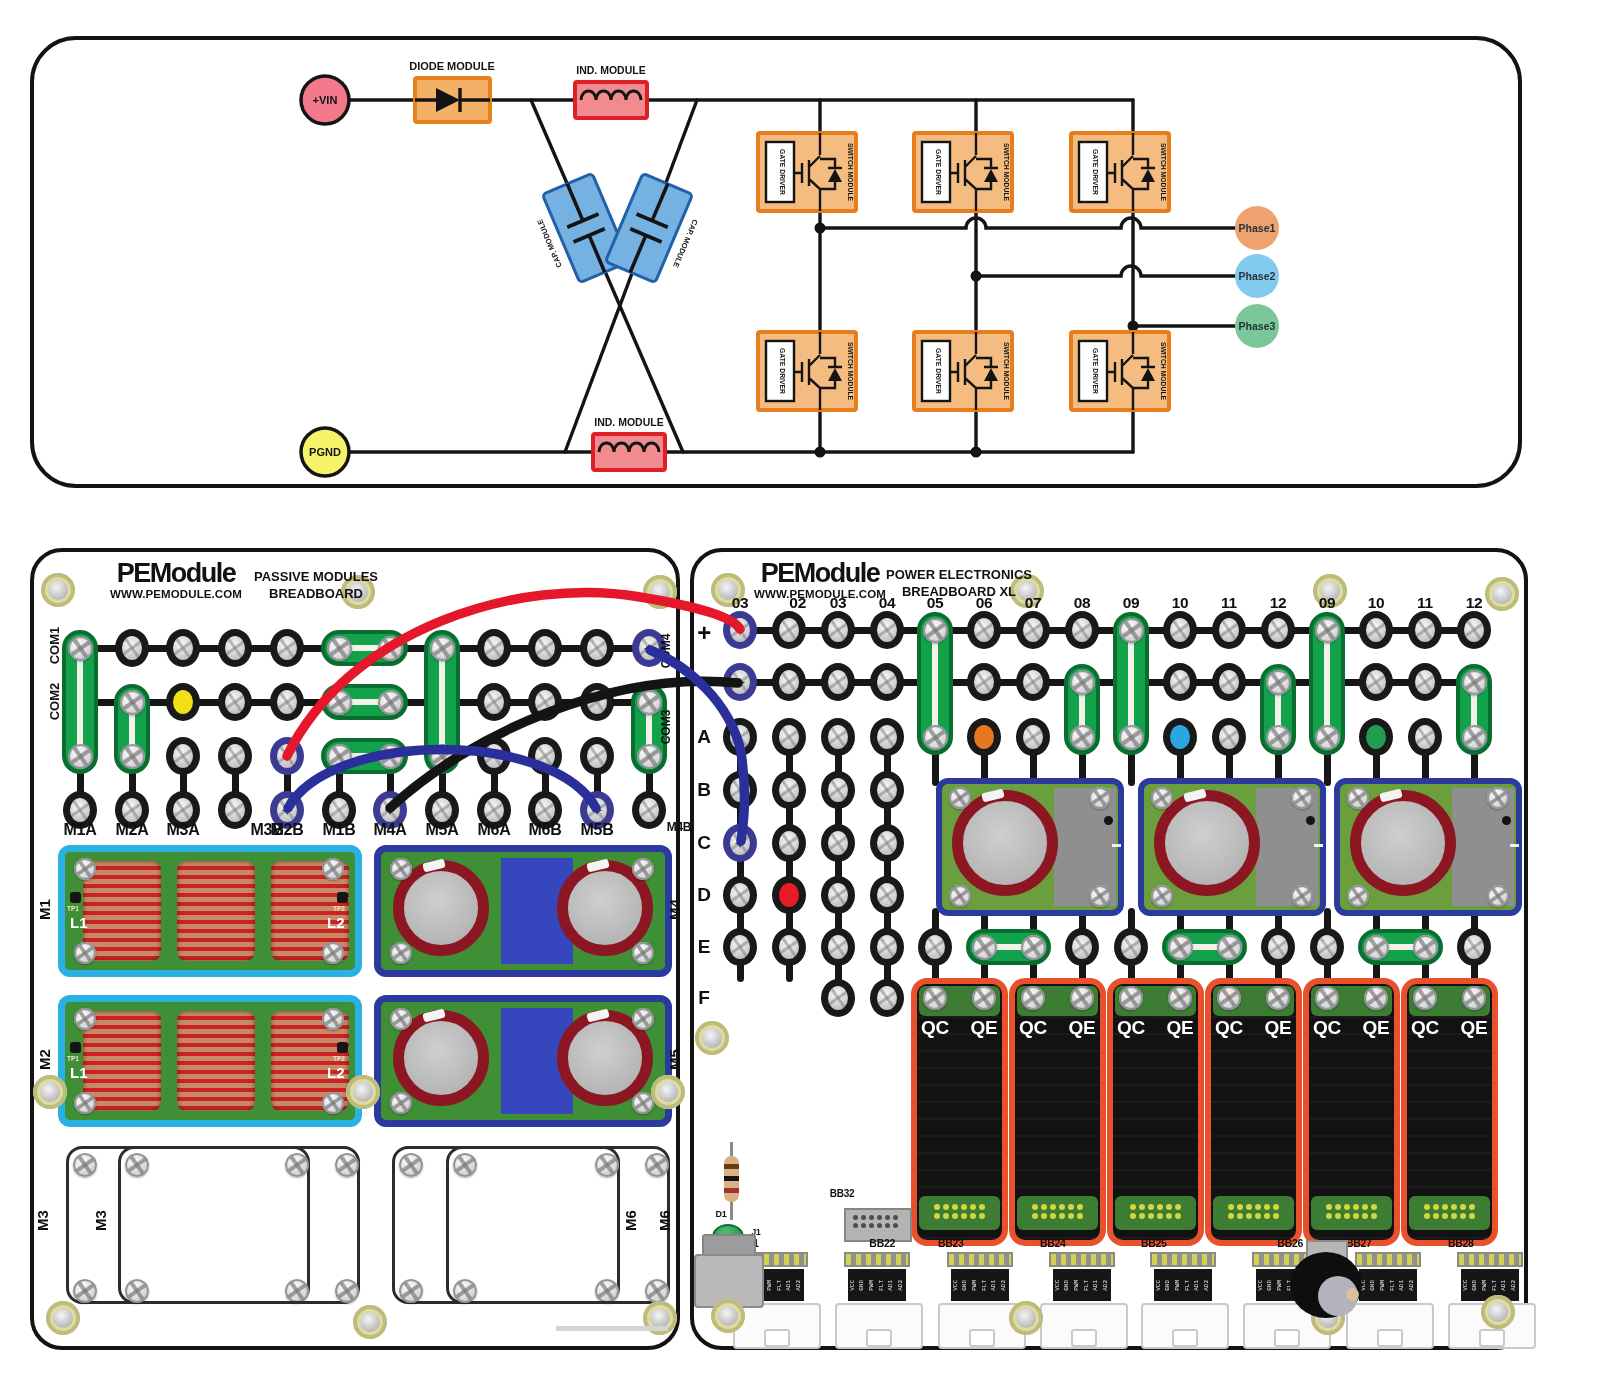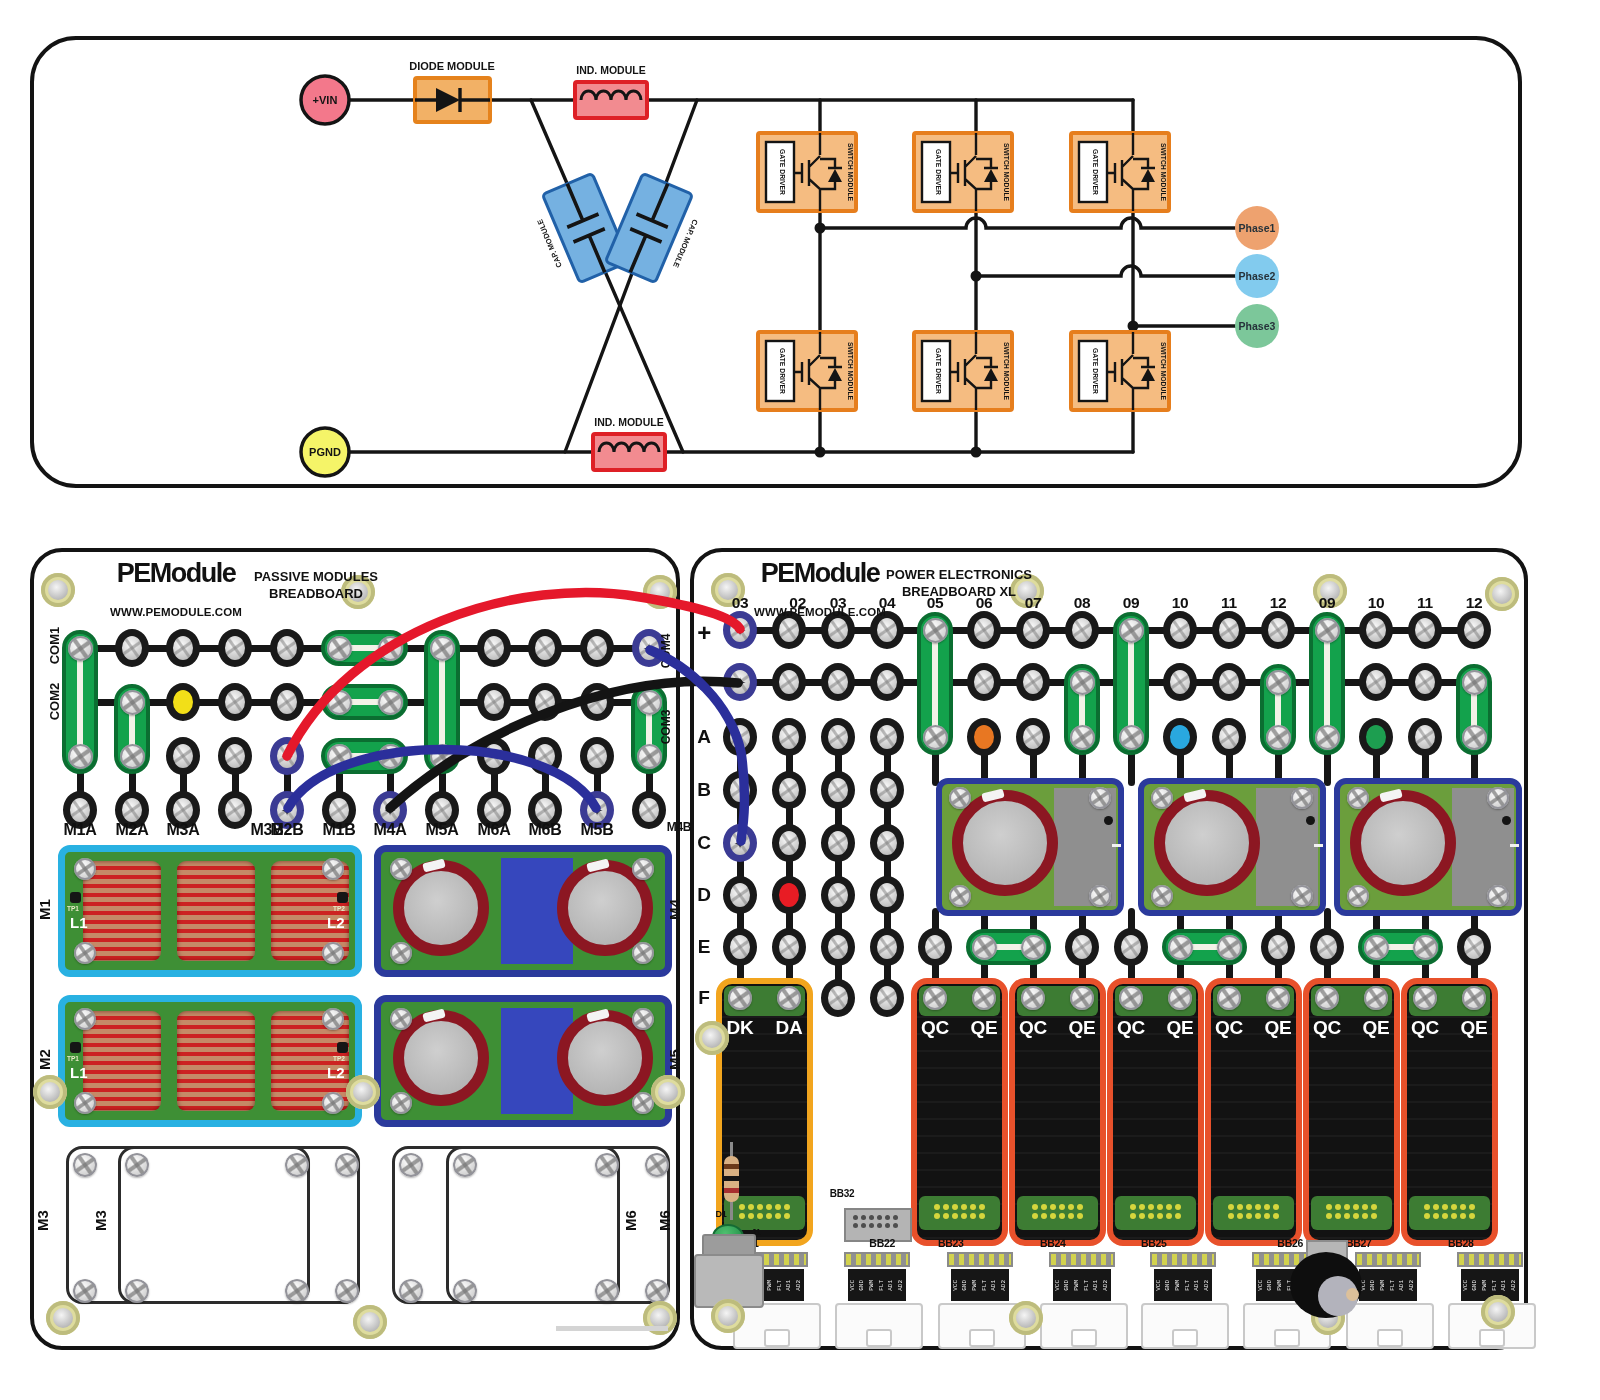--- a/index.html
+++ b/index.html
@@ -41,21 +41,21 @@
   .strip{position:absolute;background:#3d7c33;border-radius:6px}
   .dotgrid{position:absolute;display:grid;grid-template-columns:repeat(6,1fr);gap:3px}
   .dotgrid i{width:6px;height:6px;border-radius:50%;background:#d6d63d;display:block}
   .dotgrid.dark i{background:#4e4e4e;width:5px;height:5px}
   .bbteeth{position:absolute;background:repeating-linear-gradient(90deg,#d2d24e 0 5px,#909090 5px 10px);border:2px solid #8a8a8a;box-sizing:border-box}
   .bbstrip{position:absolute;background:#161616;display:flex;justify-content:space-around;align-items:center;overflow:hidden}
   .bbstrip span{writing-mode:vertical-rl;transform:rotate(180deg);font-size:6px;color:#f0f0f0;font-family:"Liberation Mono",monospace;line-height:1}
   .bbbase{position:absolute;border:2px solid #c9c9c9;background:#fbfbfb;border-radius:4px}
   .hdr{position:absolute;text-align:center;color:#111;z-index:12}
   .logo{font-weight:900;font-size:27px;letter-spacing:-1.5px;line-height:1;transform:scaleY(1.04)}
-  .url{font-weight:700;font-size:11.5px;letter-spacing:.1px;margin-top:19px}
+  .url{font-weight:700;font-size:11.5px;letter-spacing:.1px;margin-top:1px}
   .tl{font-weight:700;font-size:13px;line-height:1.3}
 </style>
 </head>
 <body>
 
 <div class="stage">
 
   <div class="panel" id="schemPanel"></div>
   <div class="panel" id="leftPanel"></div>
   <div class="panel" id="rightPanel"></div>
@@ -572,42 +572,20 @@
       <div class="conn" style="position: absolute; left: 821px; top: 928px;"></div>
       <div class="conn" style="position: absolute; left: 870px; top: 928px;"></div>
       <div class="conn" style="position: absolute; left: 918px; top: 928px;"></div>
       <div class="conn" style="position: absolute; left: 1065px; top: 928px;"></div>
       <div class="conn" style="position: absolute; left: 1114px; top: 928px;"></div>
       <div class="conn" style="position: absolute; left: 1261px; top: 928px;"></div>
       <div class="conn" style="position: absolute; left: 1310px; top: 928px;"></div>
       <div class="conn" style="position: absolute; left: 1457px; top: 928px;"></div>
       <div class="conn" style="position: absolute; left: 821px; top: 979px;"></div>
       <div class="conn" style="position: absolute; left: 870px; top: 979px;"></div>
-      <div class="smod" style="position: absolute; left: 716px; top: 978px; width: 97px; height: 268px; border: 6px solid rgb(242, 165, 30);">
-        <div class="strip" style="position: absolute; left: 2px; top: 2px; width: 81px; height: 30px;"></div>
-        <div class="screw" style="position: absolute; left: 6px; top: 2px; width: 24px; height: 24px;"></div>
-        <div class="screw" style="position: absolute; left: 55px; top: 2px; width: 24px; height: 24px;"></div>
-        <div class="lab" style="position: absolute; left: 0px; top: 34px; width: 36px; font-size: 19px; color: rgb(255, 255, 255); font-weight: 800;">DK</div>
-        <div class="lab" style="position: absolute; left: 49px; top: 34px; width: 36px; font-size: 19px; color: rgb(255, 255, 255); font-weight: 800;">DA</div>
-        <div class="strip" style="position: absolute; left: 2px; top: 212px; width: 81px; height: 34px;"></div>
-        <div class="dotgrid" style="position: absolute; left: 17px; top: 220px; width: 51px;">
-          <i></i>
-          <i></i>
-          <i></i>
-          <i></i>
-          <i></i>
-          <i></i>
-          <i></i>
-          <i></i>
-          <i></i>
-          <i></i>
-          <i></i>
-          <i></i>
-        </div>
-      </div>
       <div class="smod" style="position: absolute; left: 911px; top: 978px; width: 97px; height: 268px; border: 6px solid rgb(232, 81, 43);">
         <div class="strip" style="position: absolute; left: 2px; top: 2px; width: 81px; height: 30px;"></div>
         <div class="screw" style="position: absolute; left: 6px; top: 2px; width: 24px; height: 24px;"></div>
         <div class="screw" style="position: absolute; left: 55px; top: 2px; width: 24px; height: 24px;"></div>
         <div class="lab" style="position: absolute; left: 0px; top: 34px; width: 36px; font-size: 19px; color: rgb(255, 255, 255); font-weight: 800;">QC</div>
         <div class="lab" style="position: absolute; left: 49px; top: 34px; width: 36px; font-size: 19px; color: rgb(255, 255, 255); font-weight: 800;">QE</div>
         <div class="strip" style="position: absolute; left: 2px; top: 212px; width: 81px; height: 34px;"></div>
         <div class="dotgrid" style="position: absolute; left: 17px; top: 220px; width: 51px;">
           <i></i>
           <i></i>

